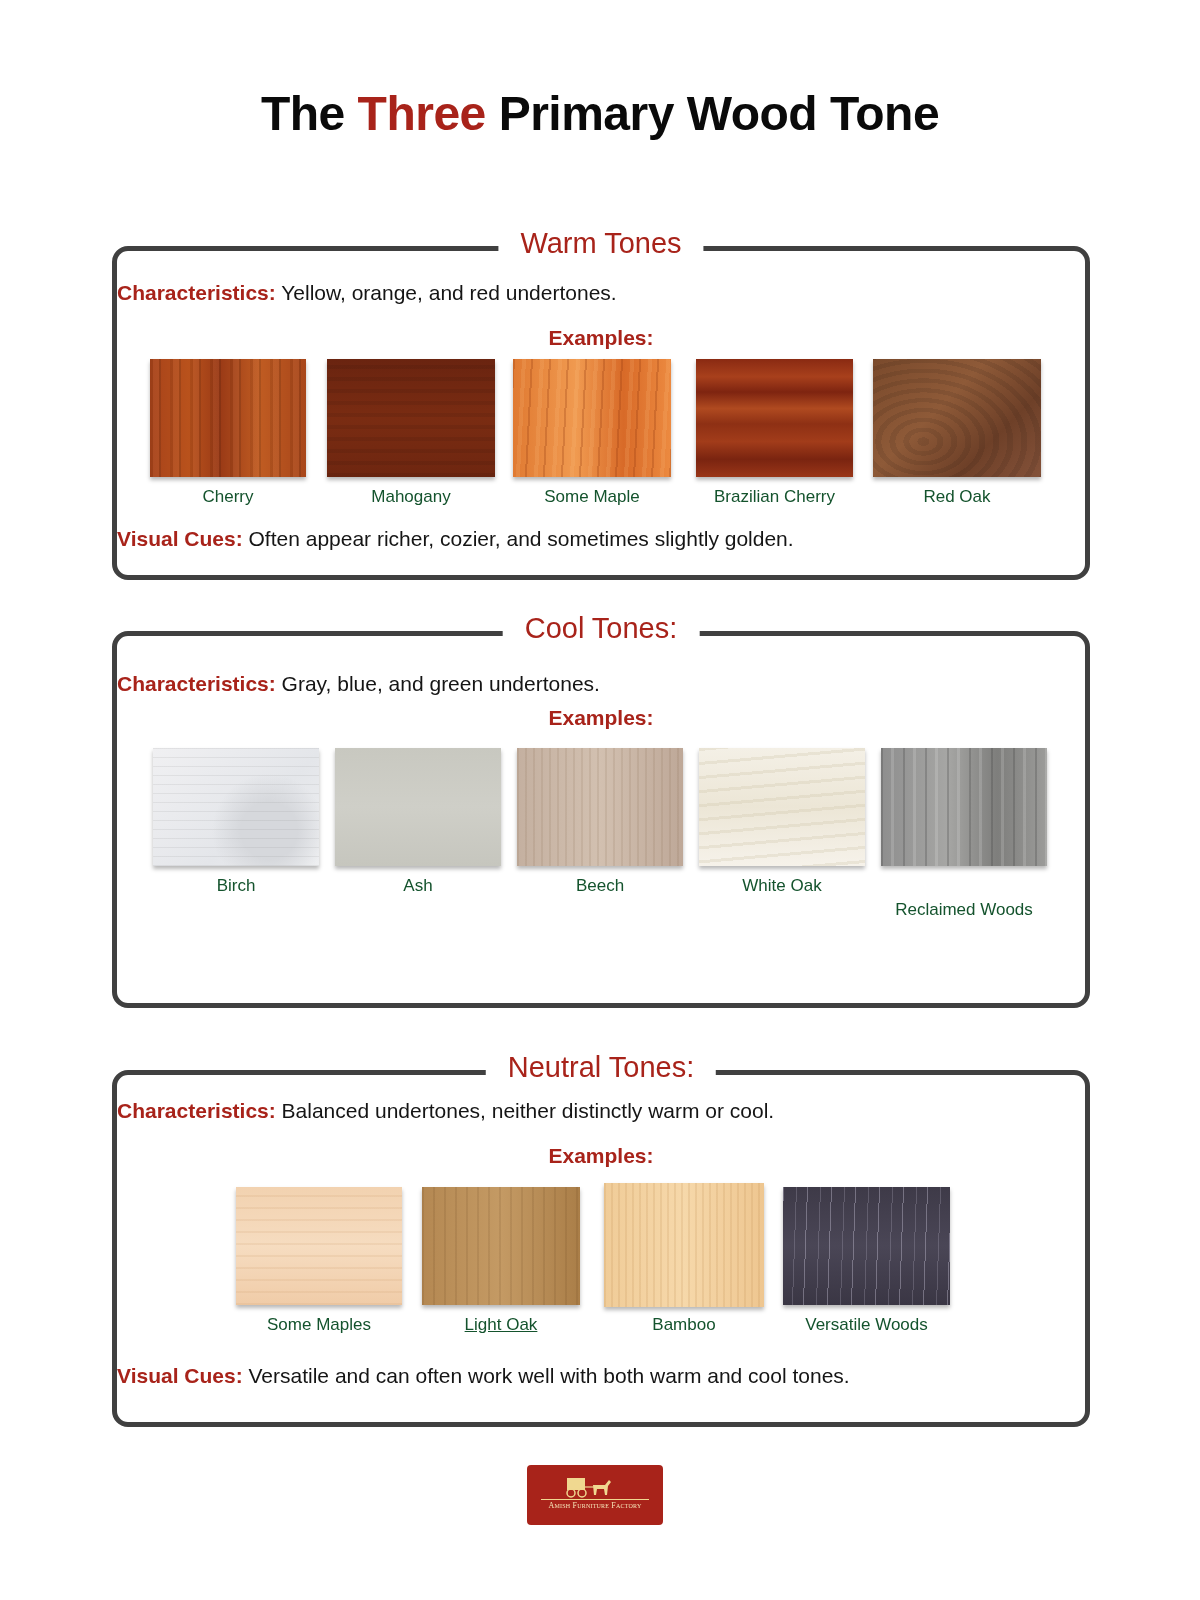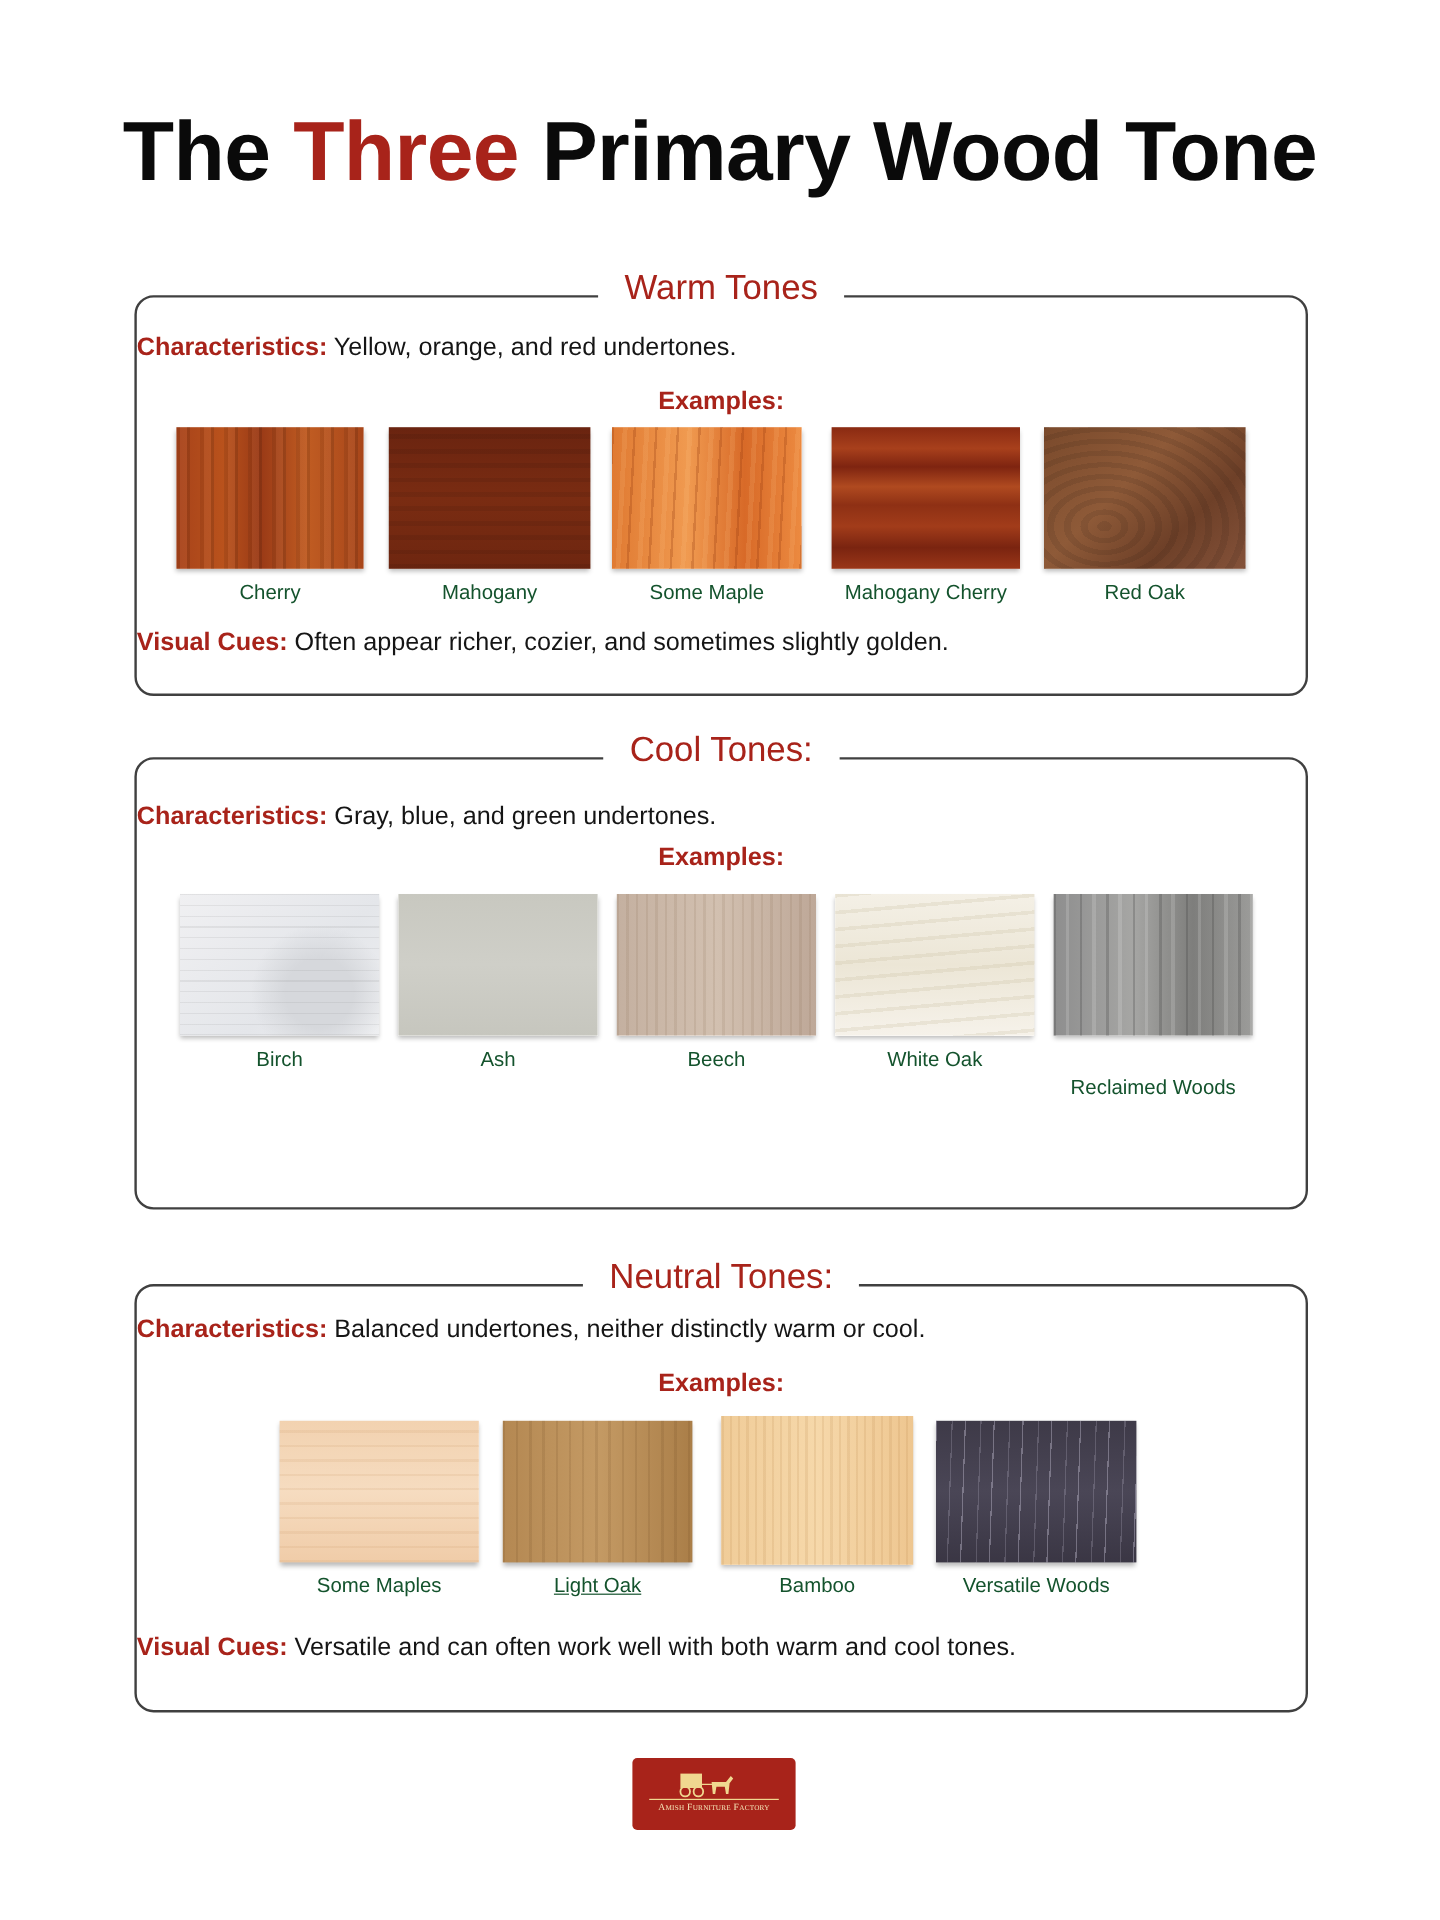--- a/index.html
+++ b/index.html
@@ -2,27 +2,27 @@
 <html><head>
 <meta charset="utf-8">
 <style>
   * { box-sizing: border-box; margin: 0; padding: 0; }
   html, body { width: 1200px; height: 1600px; background: #ffffff; }
   body { font-family: "DejaVu Sans", sans-serif; color: #111; position: relative; overflow: hidden; }
 
   .title {
     position: absolute; top: 86px; left: 0; width: 1200px;
     text-align: center; font-family: "Liberation Sans", sans-serif;
-    font-weight: 700; font-size: 70px; letter-spacing: -0.5px; color: #0a0a0a;
+    font-weight: 700; font-size: 48px; letter-spacing: -0.5px; color: #0a0a0a;
   }
   .title .accent { color: #a8231a; }
 
   .section {
     position: absolute; left: 112px; width: 978px;
-    border: 2px solid #404040; border-radius: 16px;
+    border: 5px solid #404040; border-radius: 16px;
   }
   .section-heading {
     position: absolute; top: -24px; left: 50%; transform: translateX(-50%);
     background: #fff; padding: 0 22px; white-space: nowrap;
     color: #a8231a; font-family: "Liberation Sans", sans-serif;
     font-size: 29px; font-weight: 500;
   }
   .line {
     position: absolute; left: 0; width: 100%; 
     font-family: "Liberation Sans", sans-serif; font-size: 21px; color: #151515;
@@ -117,21 +117,21 @@
     <div class="swatch" style="left:210px; width:168px;">
         <div class="img tx-mahogany" style="height:118px;"></div>
         <div class="cap" style="top:128px;">Mahogany</div>
       </div>
     <div class="swatch" style="left:396px; width:158px;">
         <div class="img tx-maple" style="height:118px;"></div>
         <div class="cap" style="top:128px;">Some Maple</div>
       </div>
     <div class="swatch" style="left:579px; width:157px;">
         <div class="img tx-brazil" style="height:118px;"></div>
-        <div class="cap" style="top:128px;">Mahogany Cherry</div>
+        <div class="cap" style="top:128px;">Brazilian Cherry</div>
       </div>
     <div class="swatch" style="left:756px; width:168px;">
         <div class="img tx-redoak" style="height:118px;"></div>
         <div class="cap" style="top:128px;">Red Oak</div>
       </div>
   </div>
   <div class="line" style="top:276px;"><span class="lbl">Visual Cues:</span><span> Often appear richer, cozier, and sometimes slightly golden.</span></div>
 </section>
 
 <section class="section" style="top:631px; height:377px;">

